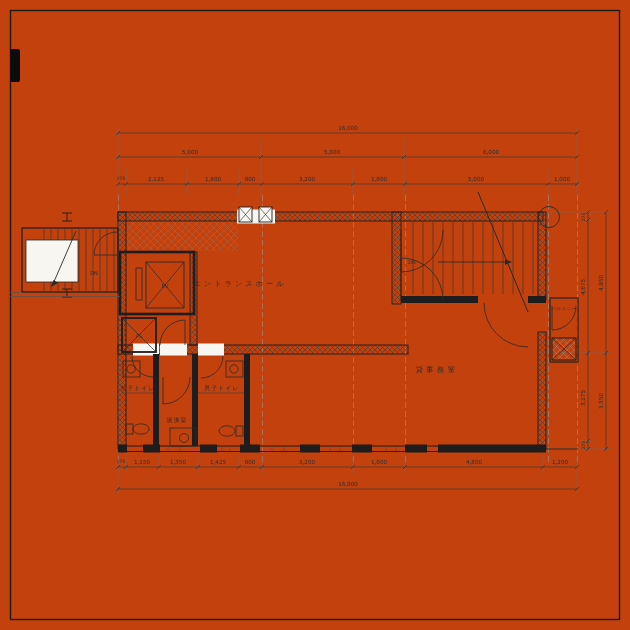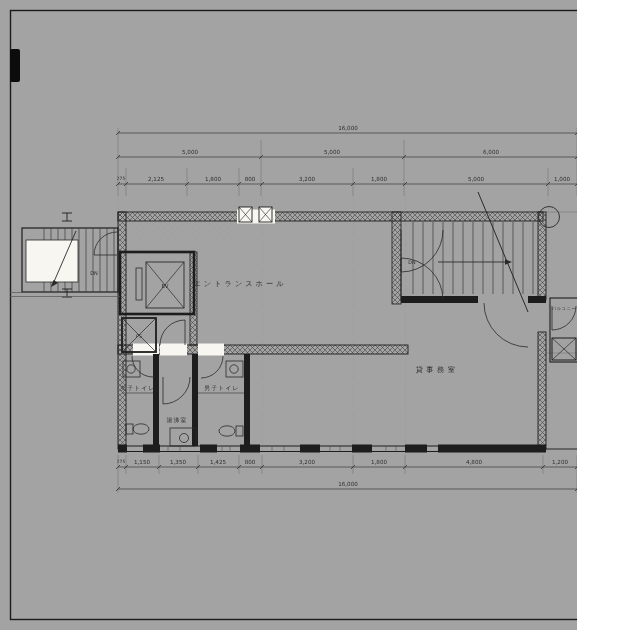--- a/index.html
+++ b/index.html
@@ -1,16 +1,16 @@
 <!DOCTYPE html>
 <html><head>
 <meta charset="utf-8">
 <style>
   html,body{margin:0;padding:0;background:#ffffff;}
-  .page{position:relative;width:577px;height:630px;background:#a3a3a3;overflow:hidden;
+  .page{position:relative;width:630px;height:630px;background:#c2410c;overflow:hidden;
         font-family:"DejaVu Sans",sans-serif;}
   svg{position:absolute;left:0;top:0;}
   text{fill:#2e2e2e;font-family:"DejaVu Sans",sans-serif;}
   .dimtxt{font-size:5.6px;}
   .dimtiny{font-size:4.4px;}
   .roomtxt{font-size:7.2px;letter-spacing:3px;}
   .roomsm{font-size:5.8px;letter-spacing:1.2px;}
   .marktxt{font-size:5.4px;}
   .thin{stroke:#6e6e6e;stroke-width:0.5;}
   .dim{stroke:#3a3a3a;stroke-width:0.7;}

